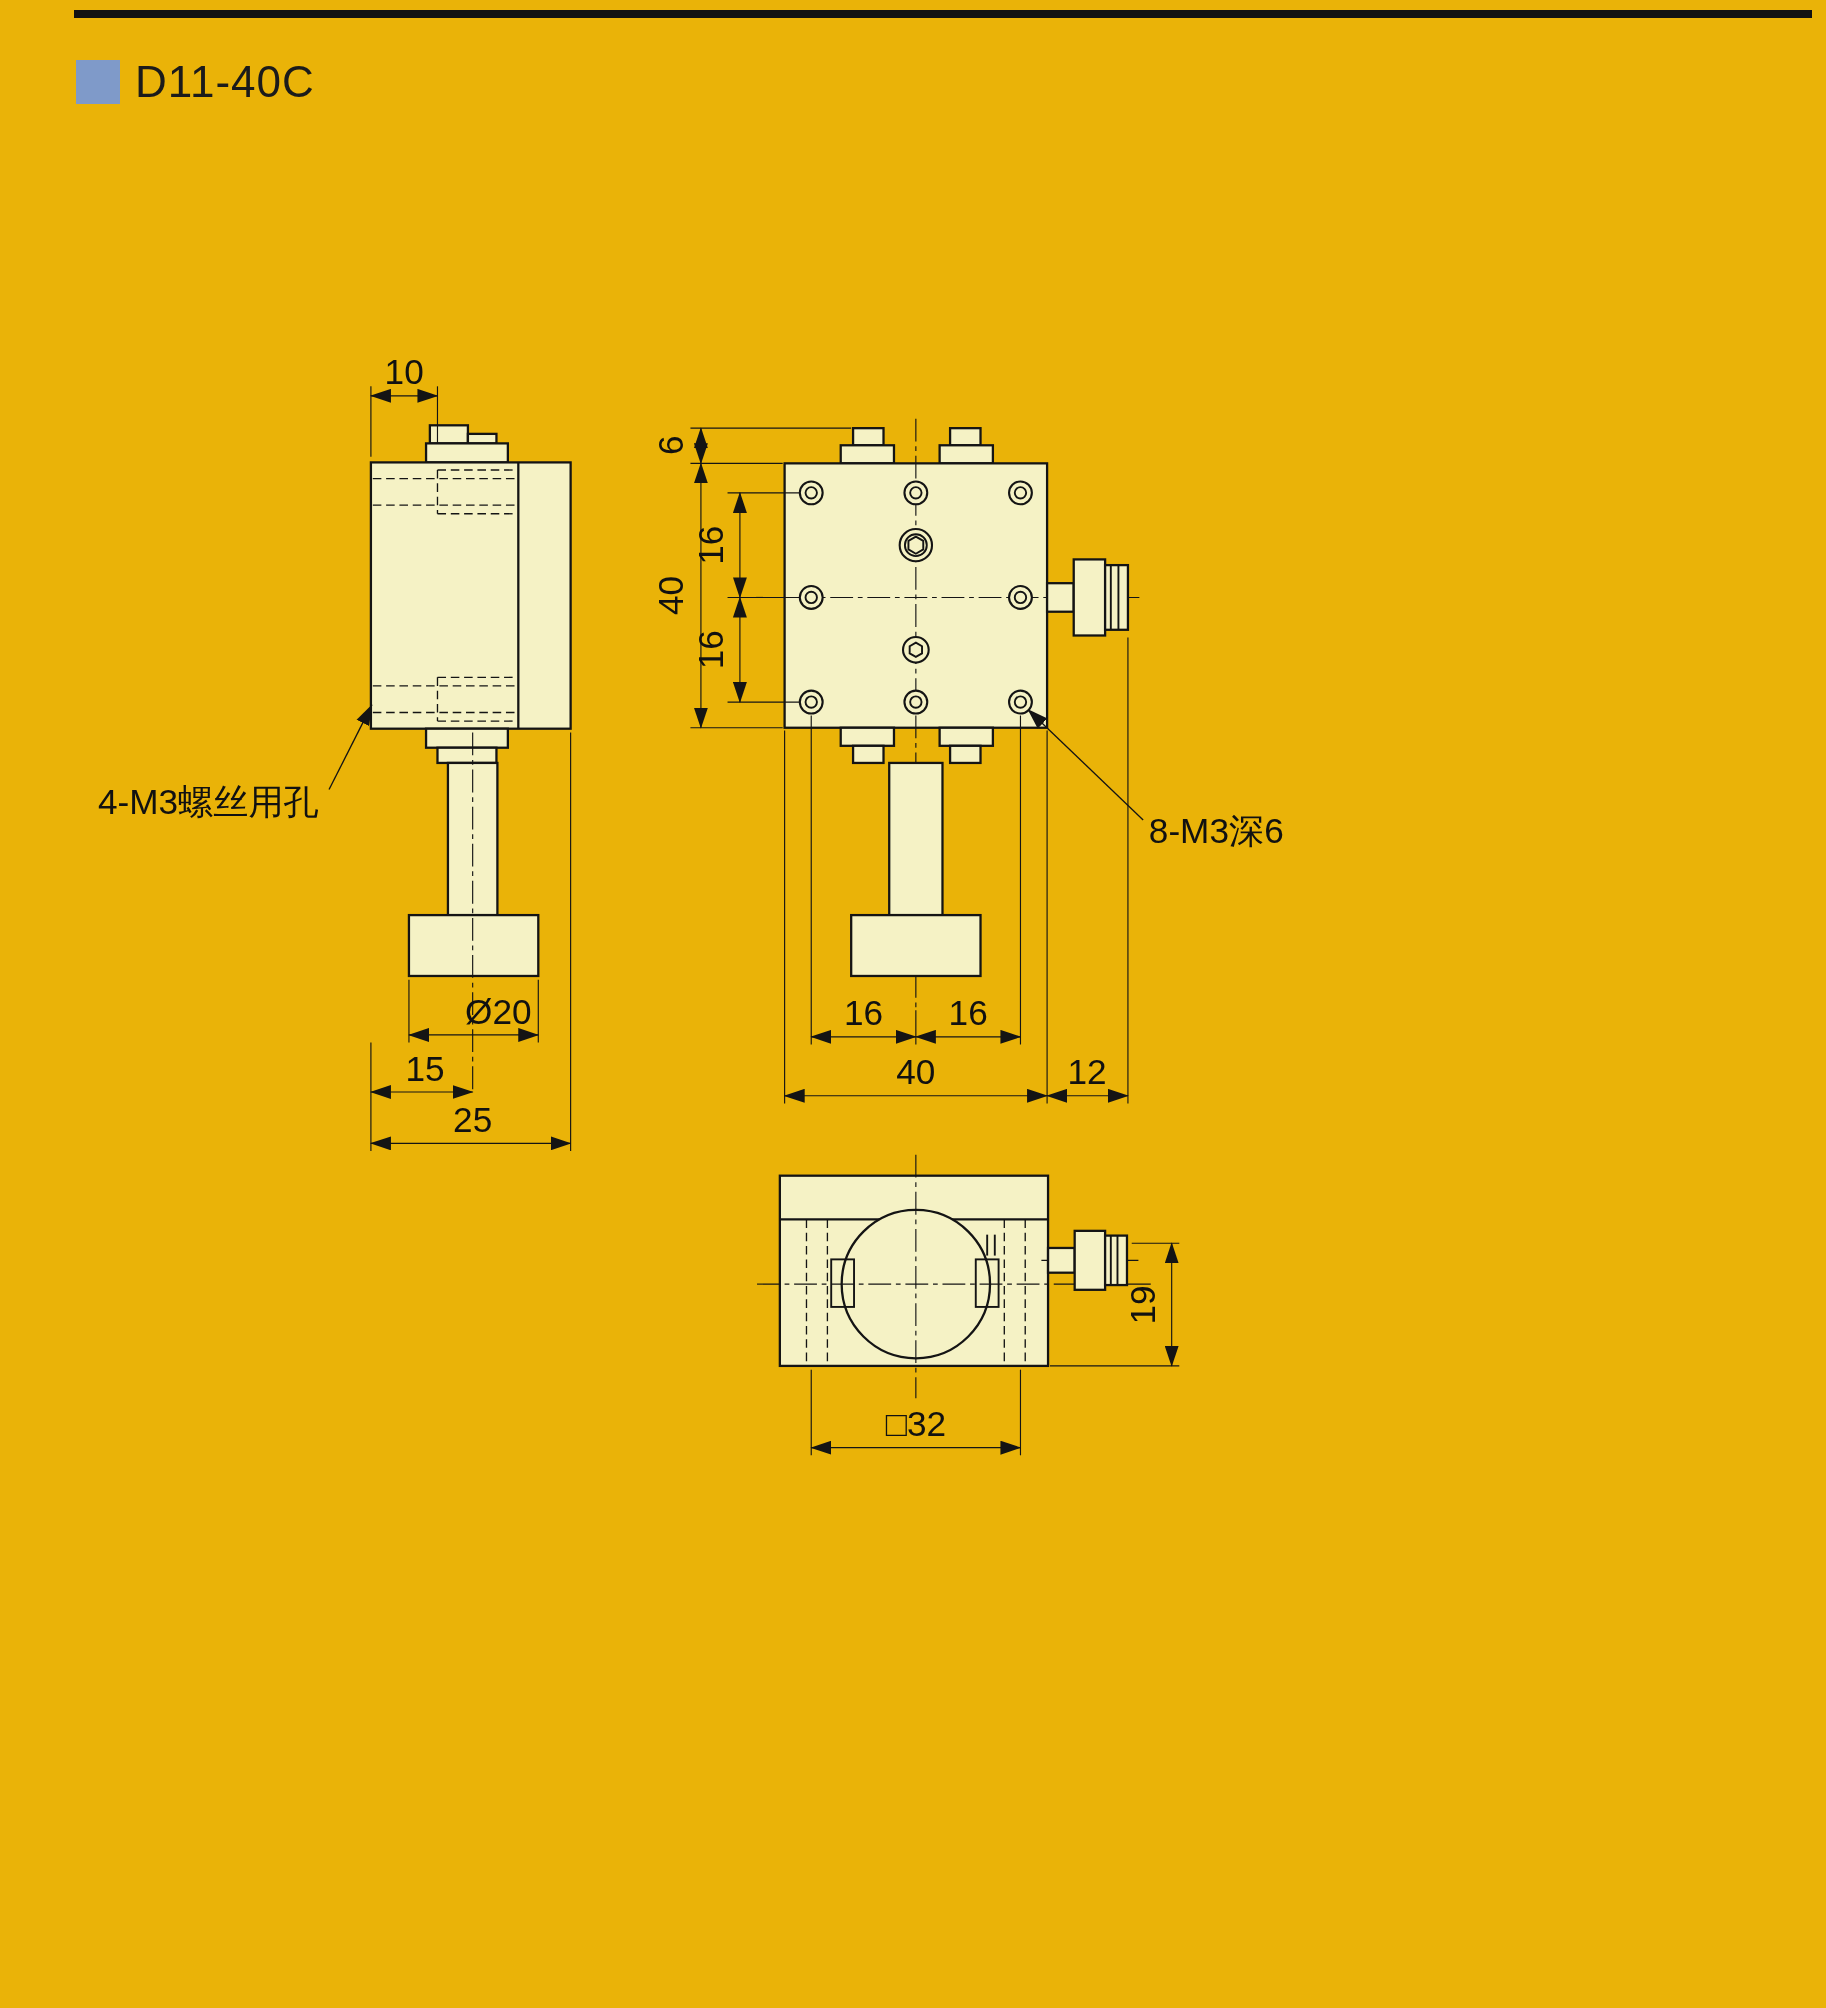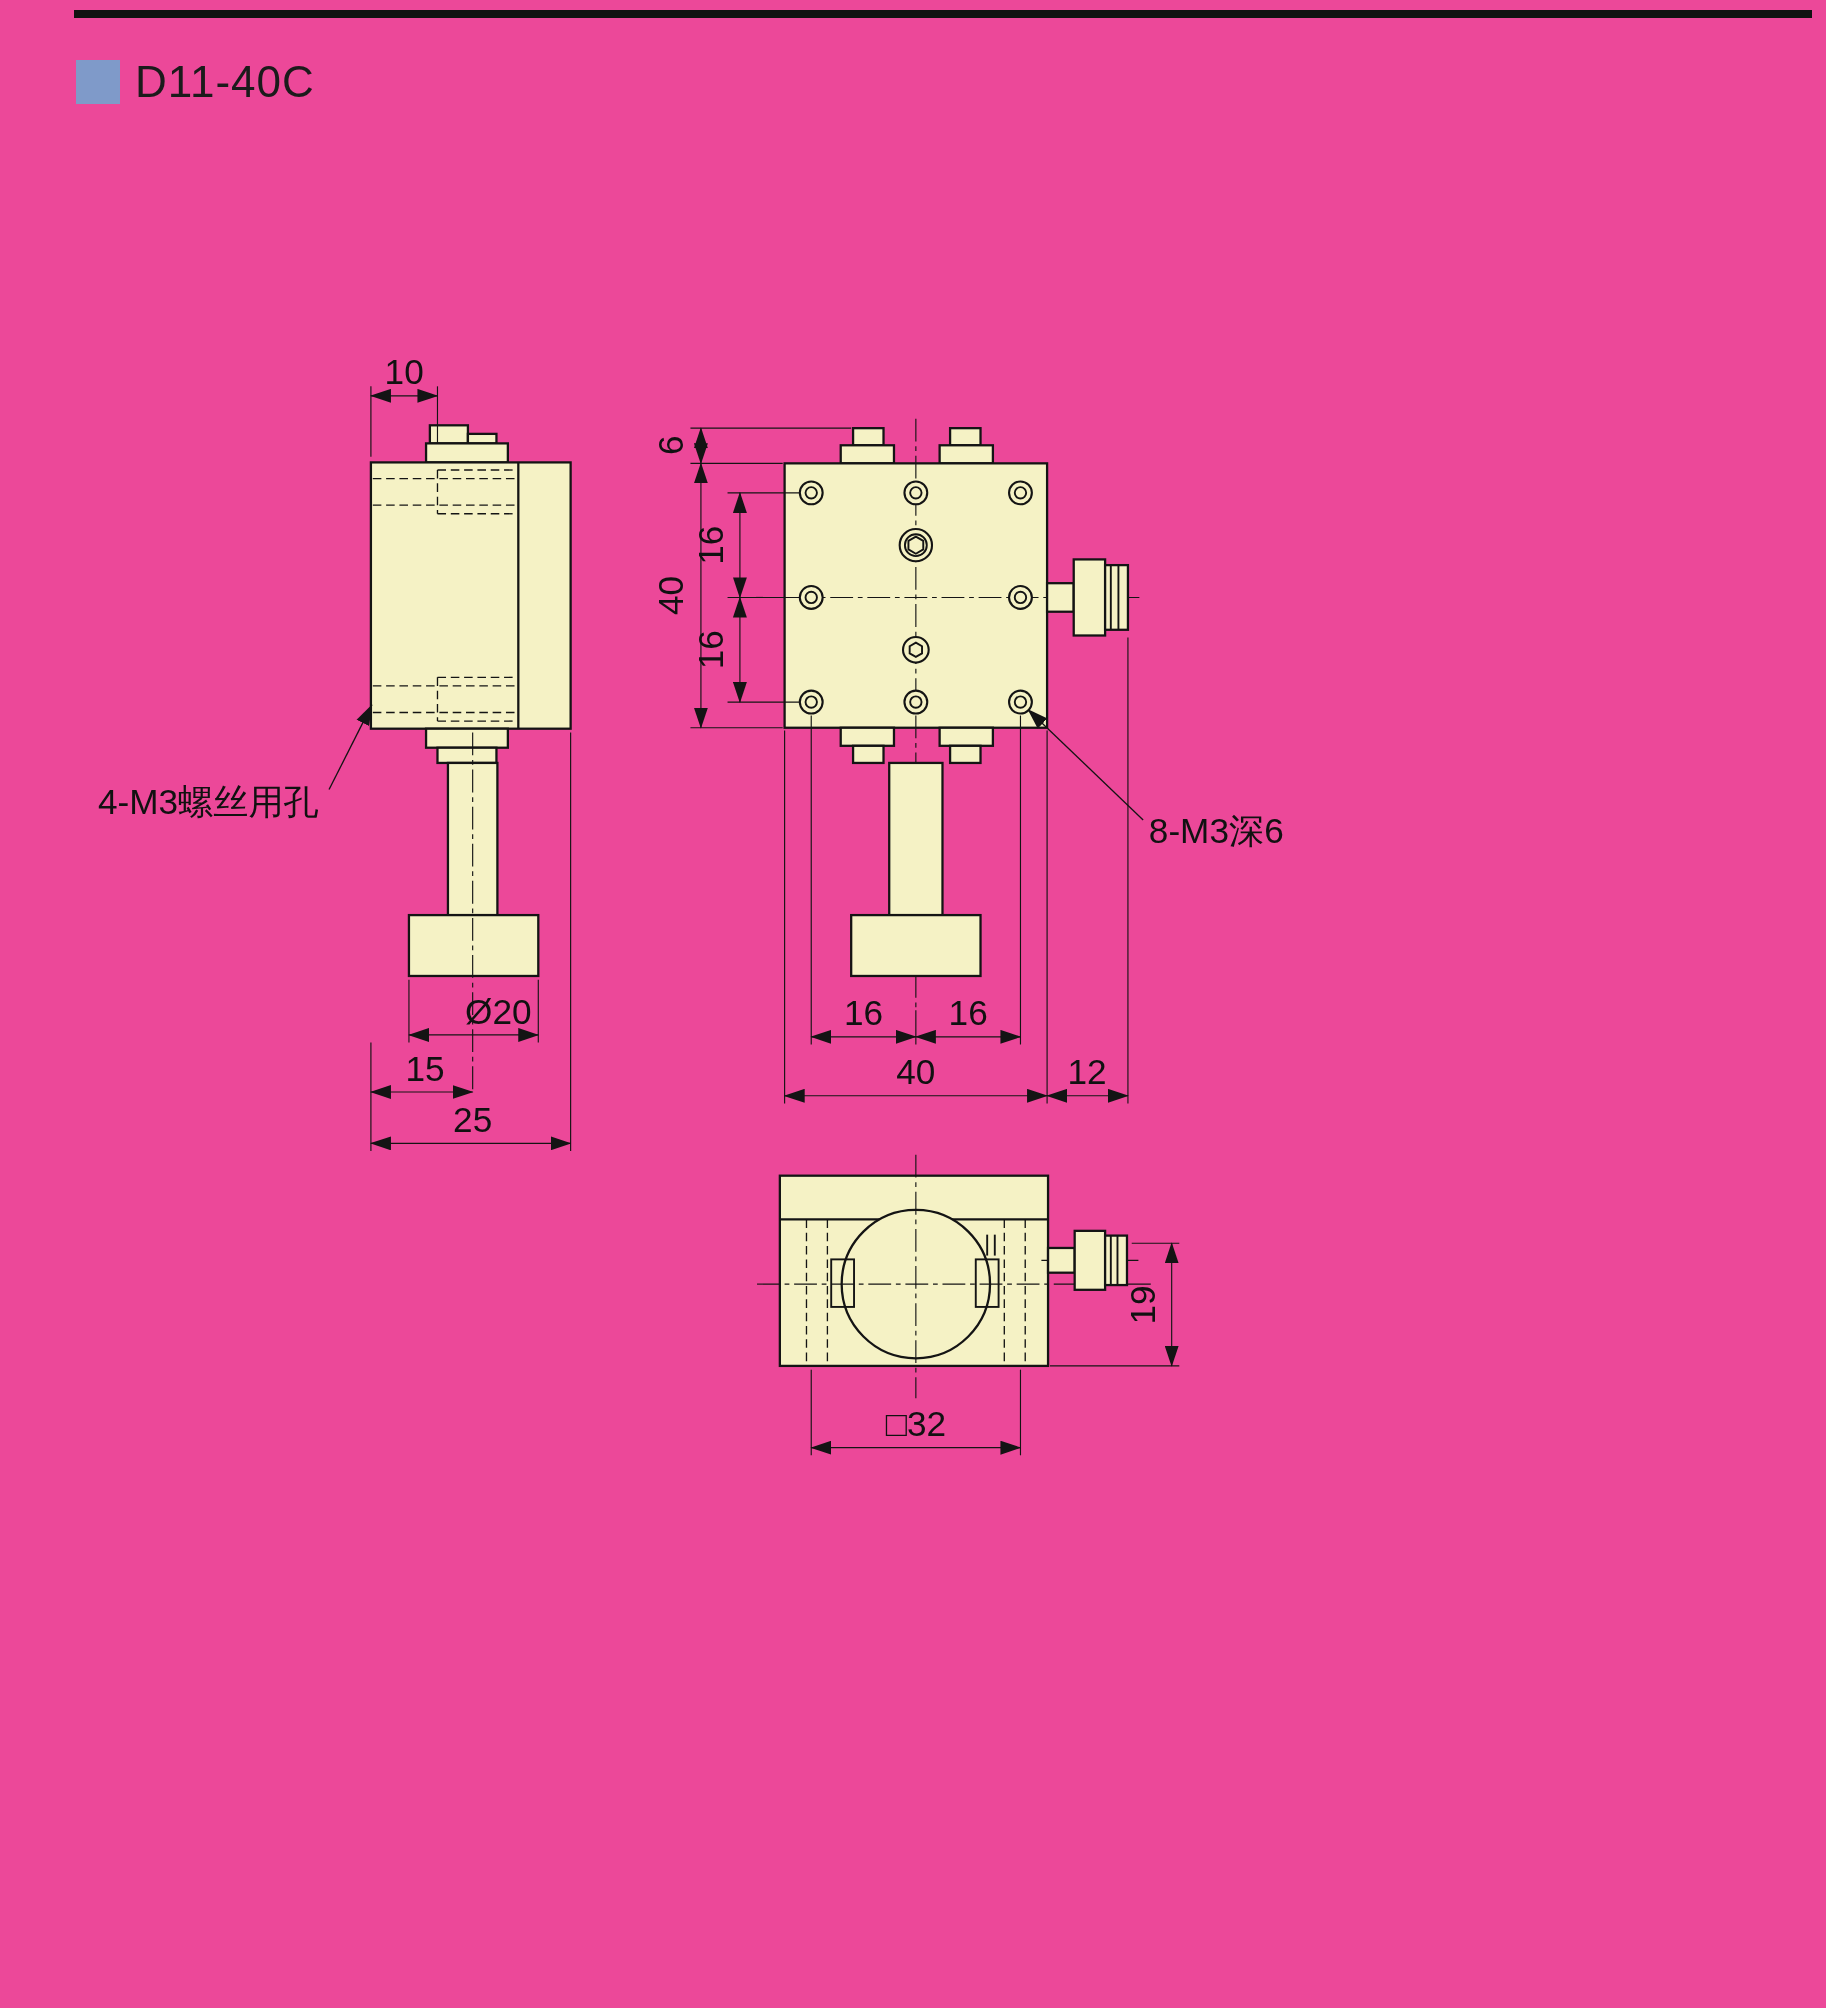--- a/index.html
+++ b/index.html
@@ -1,19 +1,19 @@
 <!DOCTYPE html>
 <html style="font-size:15px"><head>
 <meta charset="utf-8">
 <style>
   * { margin:0; padding:0; box-sizing:border-box; }
   html,body { background:#e9eae7; }
   .page {
     position:relative; width:1826px; height:2009px;
-    background:#ec4899; overflow:hidden;
+    background:#eab308; overflow:hidden;
     font-family:"Liberation Sans", sans-serif;
   }
   .toprule { position:absolute; left:74px; top:9.5px; width:1738px; height:8.6px; background:#121212; }
   .titlerow { position:absolute; left:76px; top:57px; display:flex; align-items:center; gap:15px; }
   .bullet { width:44px; height:44px; background:#7f9ac9; }
   .title { font-size:44px; color:#1b1b1b; font-weight:400; letter-spacing:1px; }
   svg.drawing { position:absolute; left:0; top:0; }
 
   .part   { fill:#f5f2c5; stroke:#141414; stroke-width:2.4; stroke-linejoin:miter; }
   .edge   { fill:none; stroke:#141414; stroke-width:2.4; }

